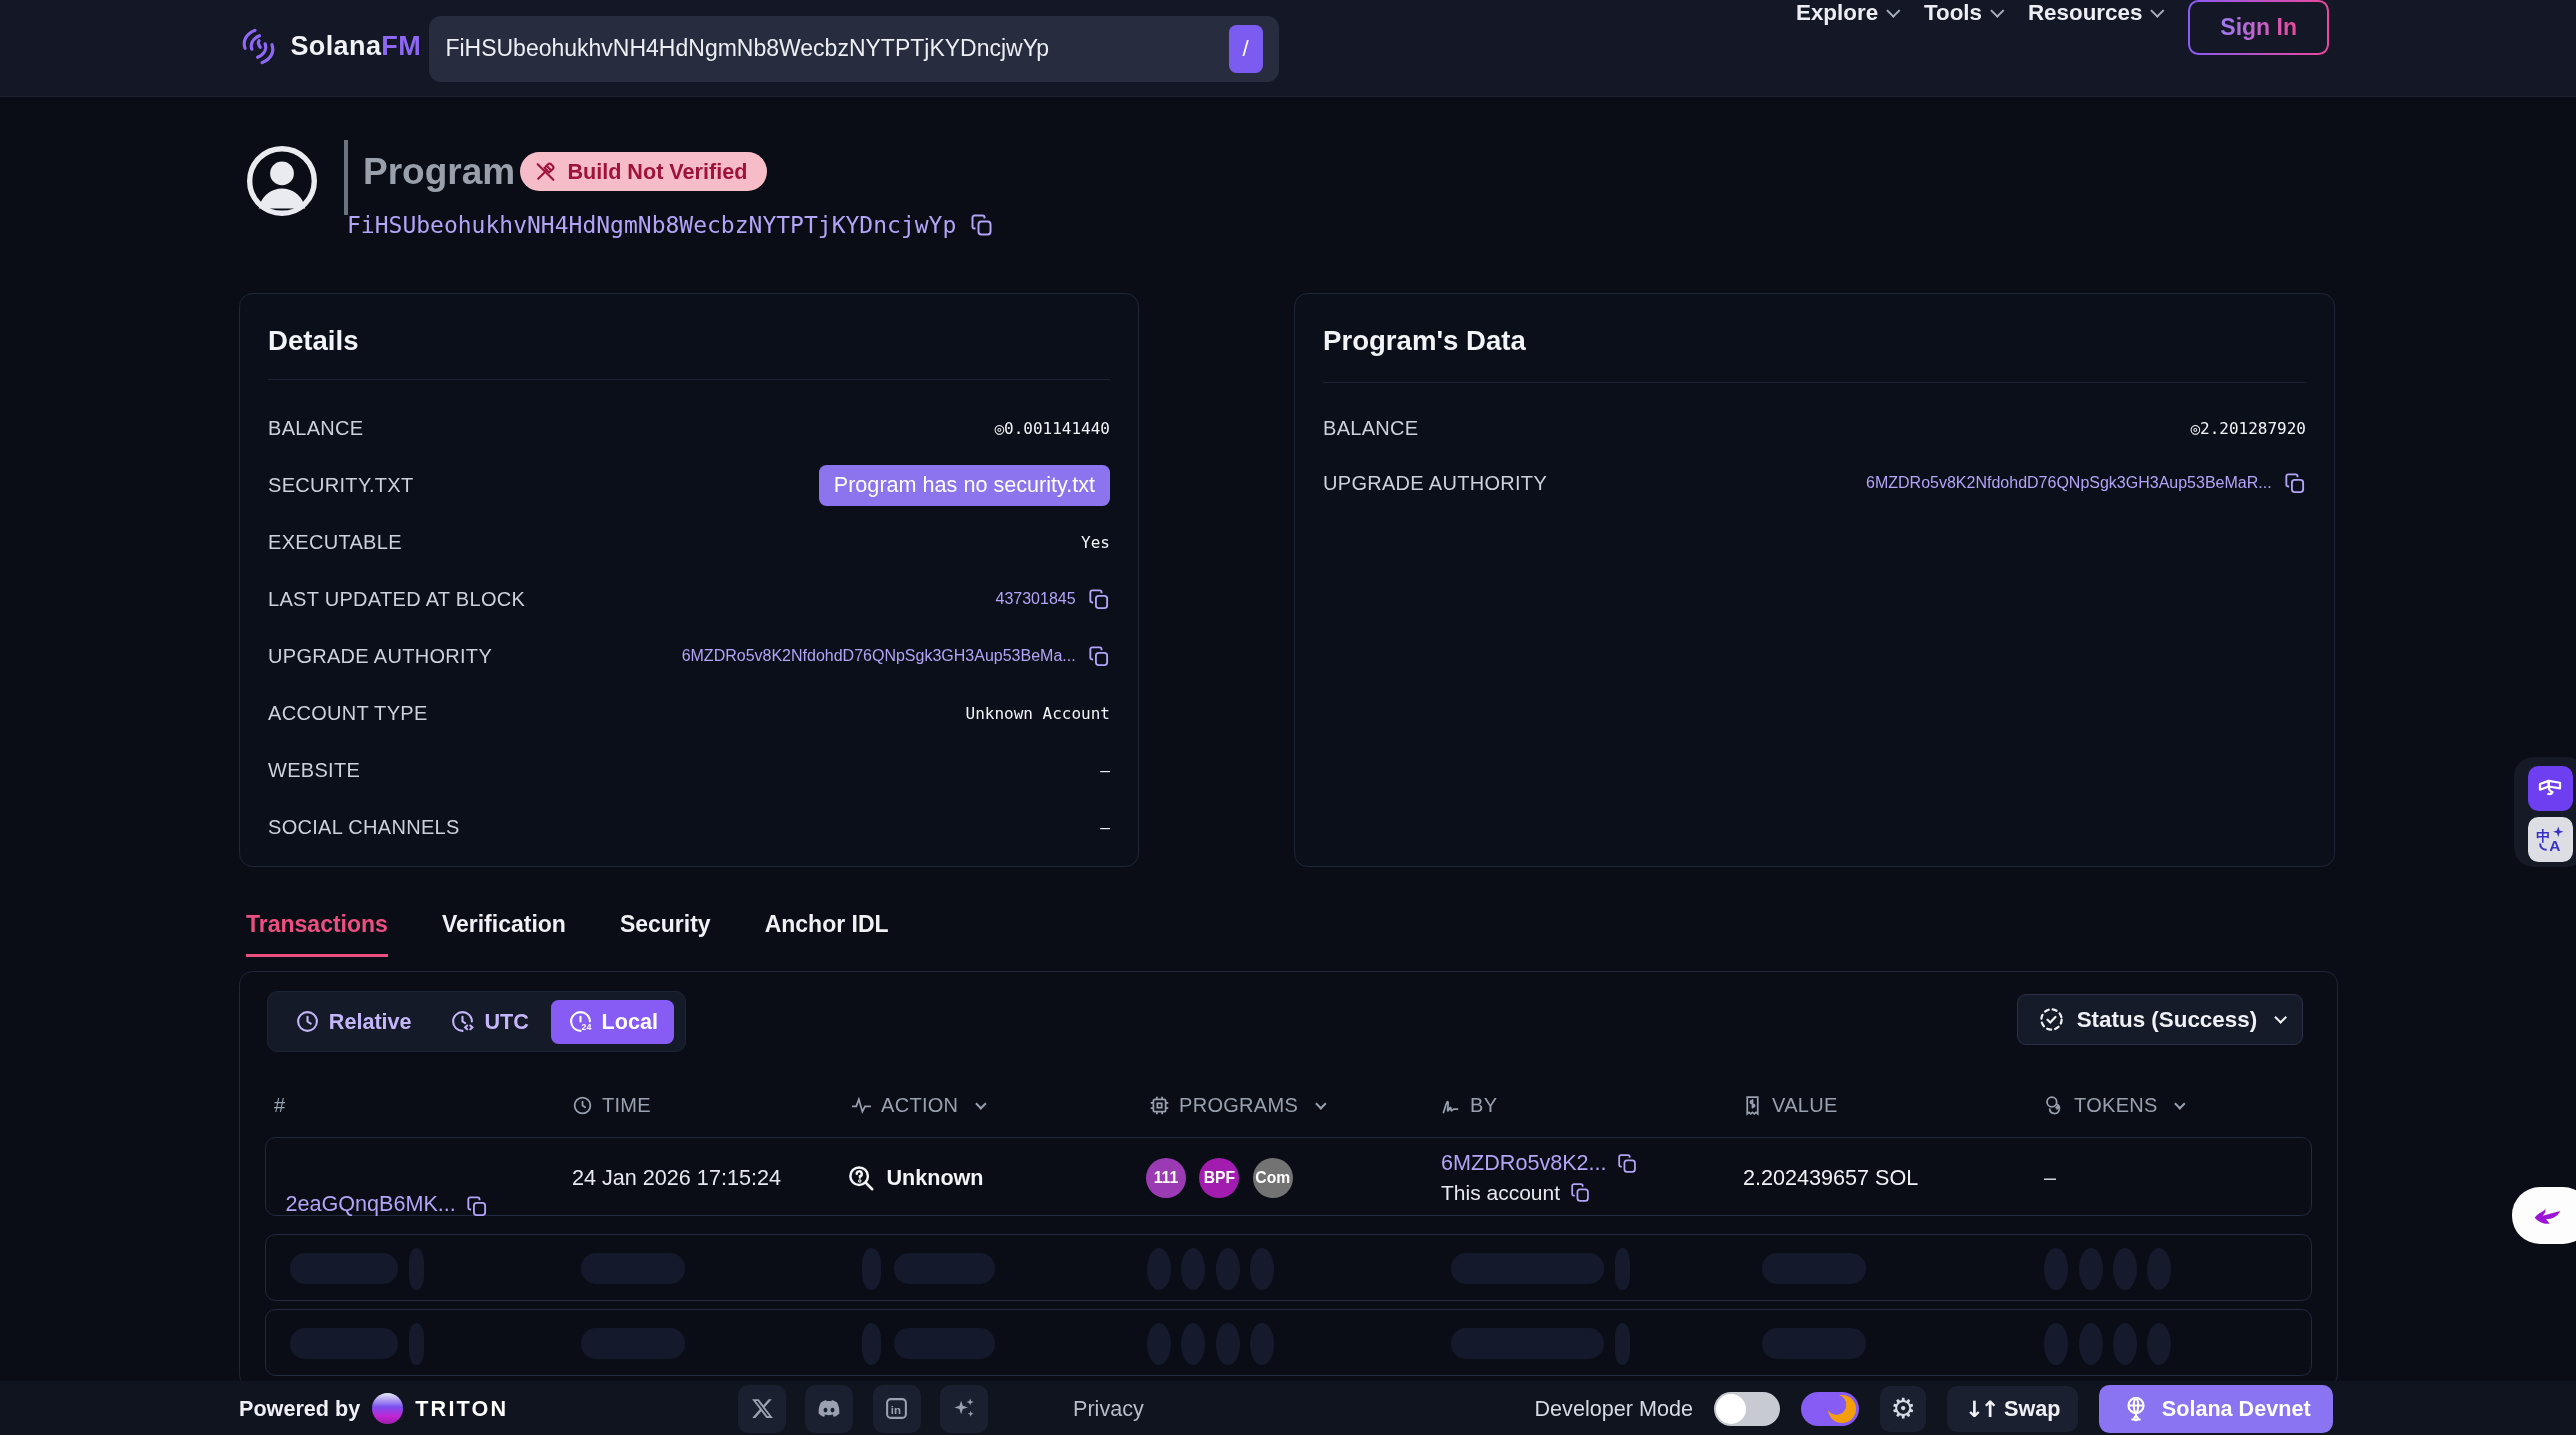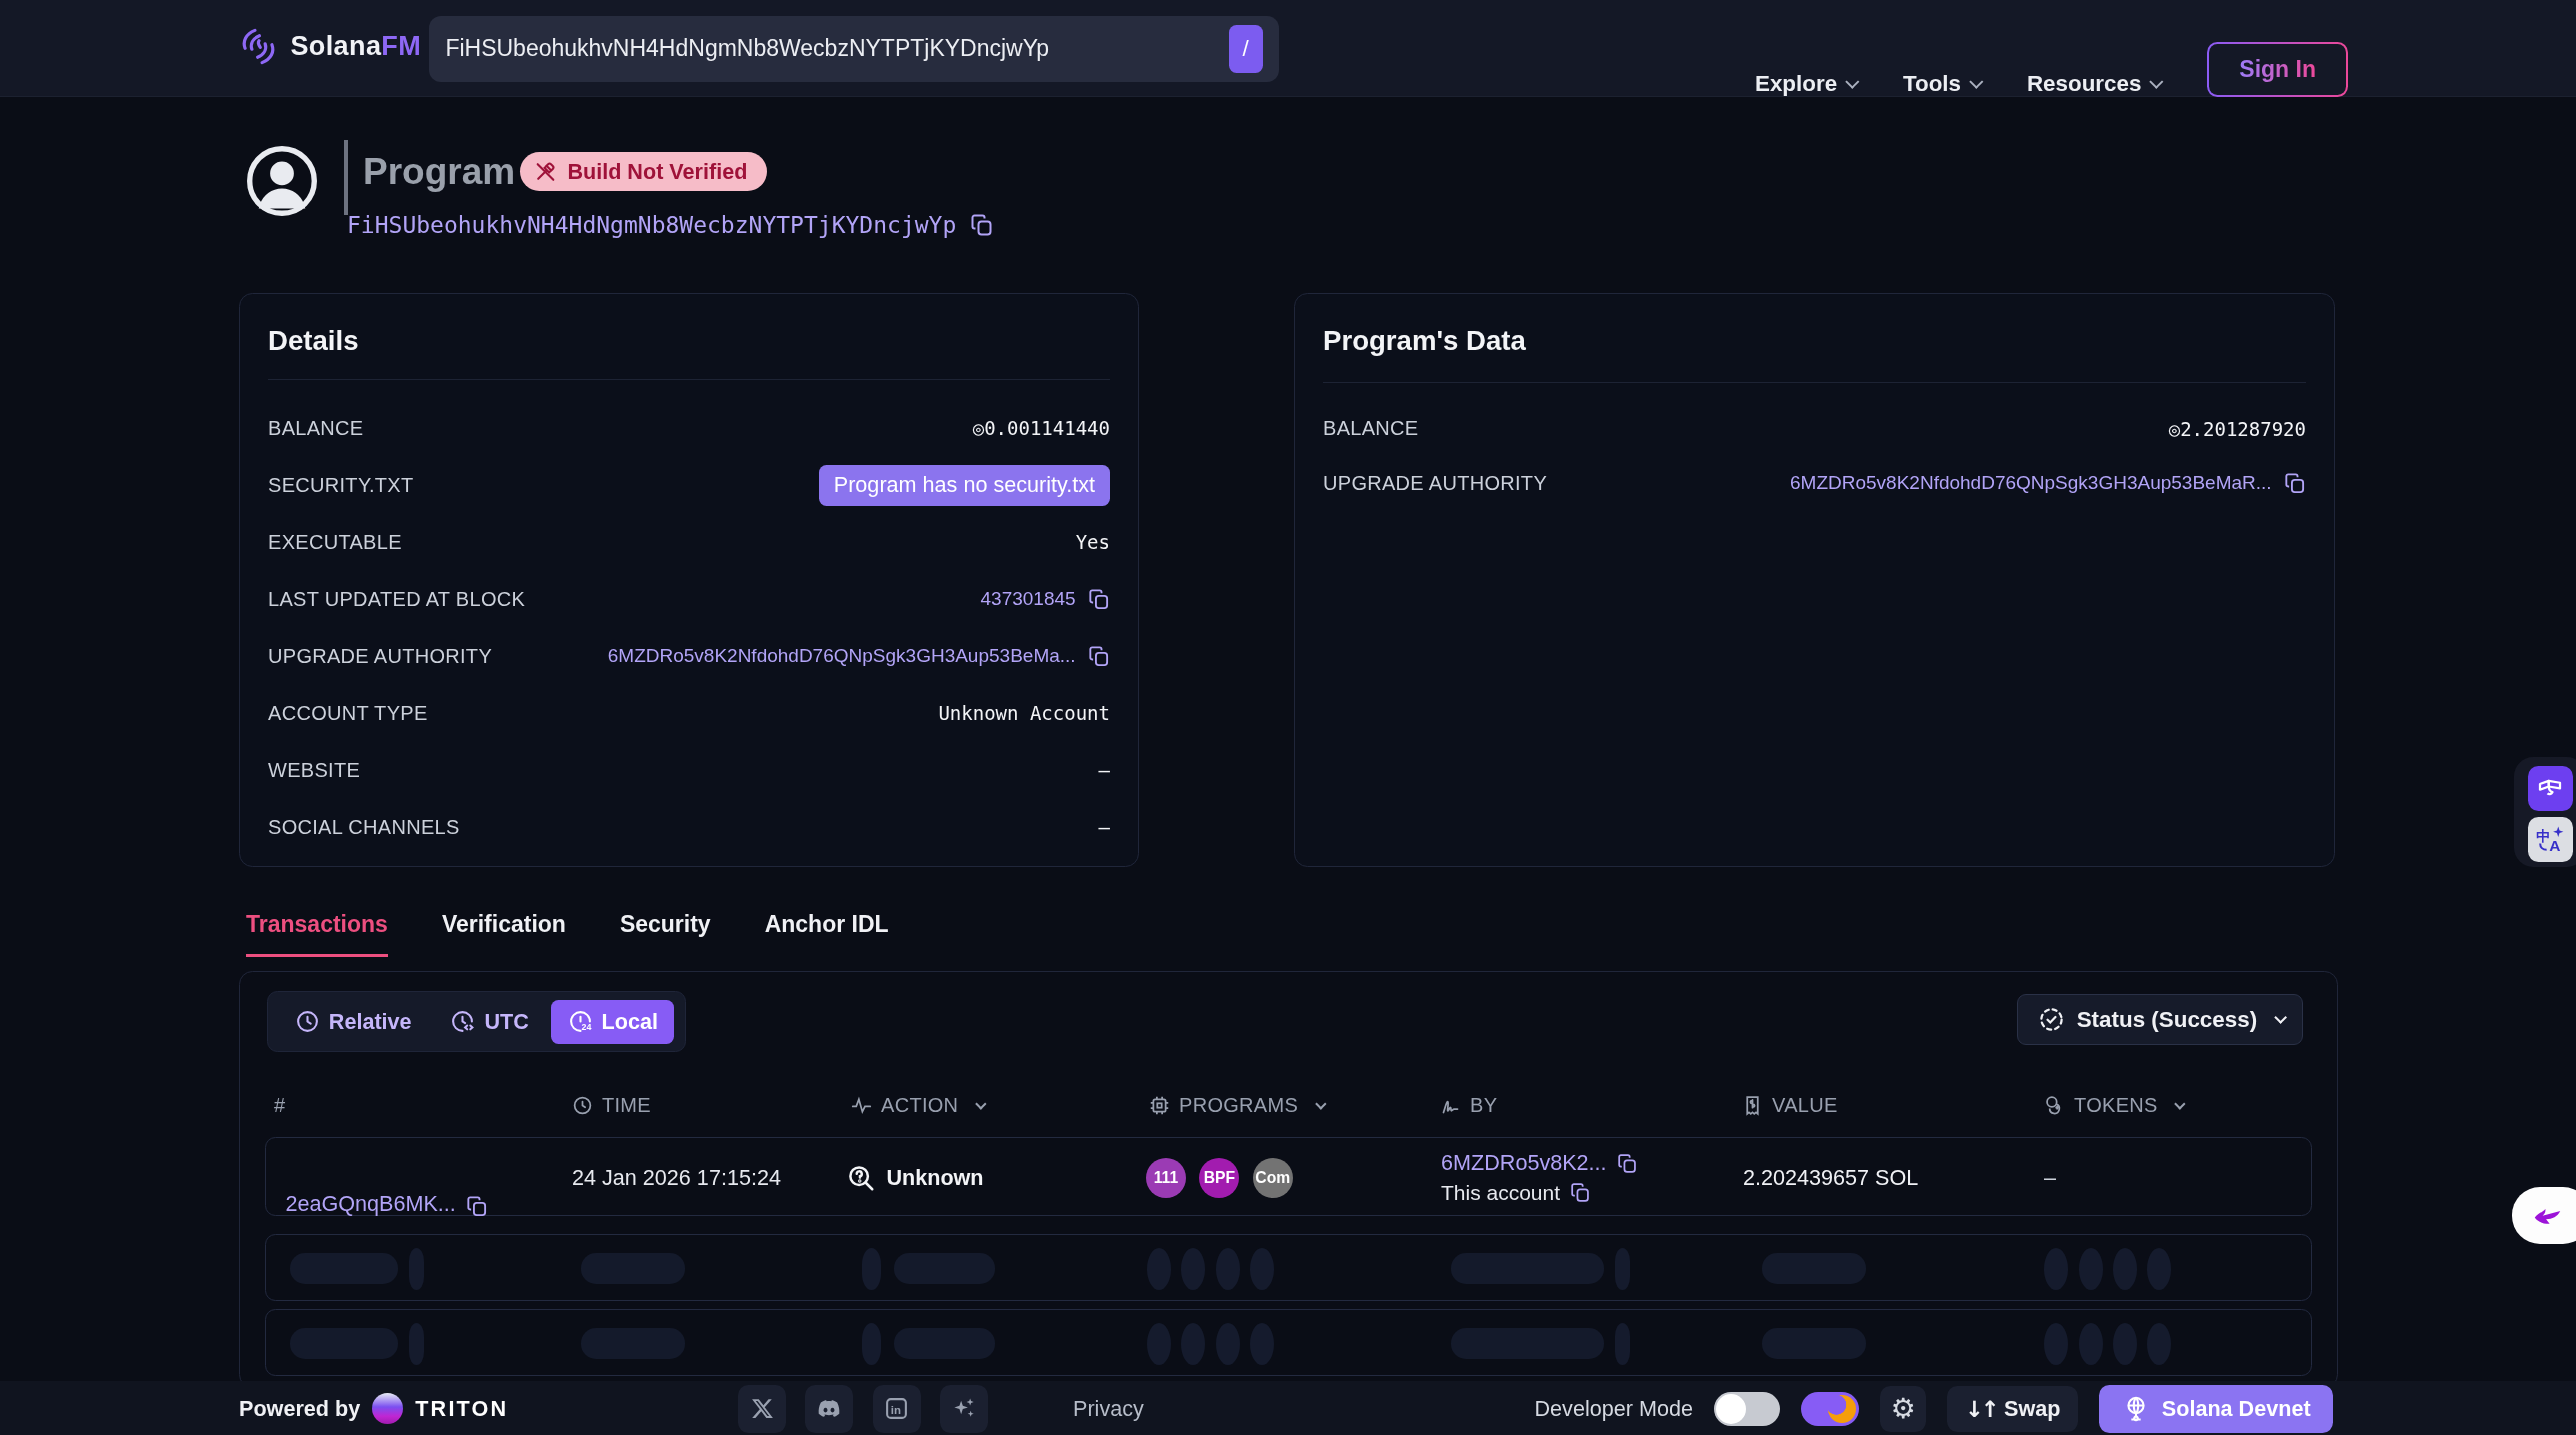--- a/index.html
+++ b/index.html
@@ -14,21 +14,21 @@
   .chev { display:inline-block; width:10.4px; height:10.4px; border-right:2.2px solid currentColor; border-bottom:2.2px solid currentColor; transform:rotate(45deg) translateY(-3px); margin-left:7.5px; }
 
   
   .navbar { position:absolute; left:0; top:0; width:2576px; height:97px; background:#141826; border-bottom:0.7px solid #1c2130; z-index:20; }
   .brand { position:absolute; left:237px; top:24.6px; display:flex; align-items:center; gap:10.4px; }
   .brand-text { font-size:27px; font-weight:bold; color:#f1f2f6; letter-spacing:0.4px; }
   .brand-text .fm { color:#8e68f5; }
   .searchbar { position:absolute; left:429px; top:15.7px; width:850px; height:66px; background:#272c3e; border-radius:12px; display:flex; align-items:center; padding:0 16.4px; }
   .searchbar input { flex:1; background:transparent; border:none; outline:none; color:#eceef3; font-size:23px; font-family:"Liberation Sans",sans-serif; }
   .slash-key { width:34px; height:48px; background:#7c5cf0; border-radius:7.5px; color:#fff; font-size:22.4px; display:flex; align-items:center; justify-content:center; }
-  .nav-menus { position:absolute; right:228px; top:0; height:97px; display:flex; align-items:flex-end; gap:48px; }
+  .nav-menus { position:absolute; right:247px; top:0; height:97px; display:flex; align-items:flex-start; gap:28px; }
   .nav-item { font-size:22.4px; font-weight:600; color:#eceef3; display:flex; align-items:center; cursor:pointer; }
   .nav-item .chev { color:#aab0bf; }
   .signin {
     padding:12px 30px; border-radius:10.4px; font-size:23px; font-weight:600;
     border:2.2px solid transparent;
     background:linear-gradient(#141826,#141826) padding-box, linear-gradient(90deg,#8b5cf6,#ec4899) border-box;
   }
   .signin span { background:linear-gradient(90deg,#9d7bf8,#ec4899); -webkit-background-clip:text; background-clip:text; color:transparent; }
 
   
@@ -37,21 +37,21 @@
   .page-title { position:absolute; left:363px; top:151px; font-size:37px; font-weight:bold; color:#9aa0ab; }
   .build-badge { position:absolute; left:520px; top:152px; height:39px; background:#f6bcc8; color:#9f1239; border-radius:19.4px; display:flex; align-items:center; gap:9px; padding:0 19.4px 0 13.4px; font-size:21.6px; font-weight:600; }
   .hdr-address { position:absolute; left:347px; top:212px; display:flex; align-items:center; gap:13.4px; color:#b2a4f7; font-size:23px; }
 
   
   .card { position:absolute; background:#0b0f1a; border:1.5px solid #20263a; border-radius:13.4px; padding:0 28px; }
   .card-title { font-size:27.6px; font-weight:bold; color:#f3f4f7; }
   .divider { border-bottom:1.5px solid #1d2334; }
   .krow { display:flex; align-items:center; justify-content:space-between; }
   .klabel { font-size:20px; color:#ccd1db; letter-spacing:0.3px; }
-  .kval { font-size:19px; color:#f3f4f7; }
+  .kval { font-size:16px; color:#f3f4f7; }
   .link { color:#b2a4f7; }
   .linkrow { display:flex; align-items:center; gap:12px; }
   .cp { color:#b2a4f7; }
   .sec-badge { background:#8b74ee; color:#fff; font-size:21.6px; padding:7.5px 15px; border-radius:7.5px; }
 
   #details-card { left:239px; top:293px; width:900px; height:574px; }
   #details-card .card-title { margin-top:31px; }
   #details-card .divider { margin-top:22.4px; }
   #details-card .rows { margin-top:19.4px; }
   #details-card .krow { height:57px; }

